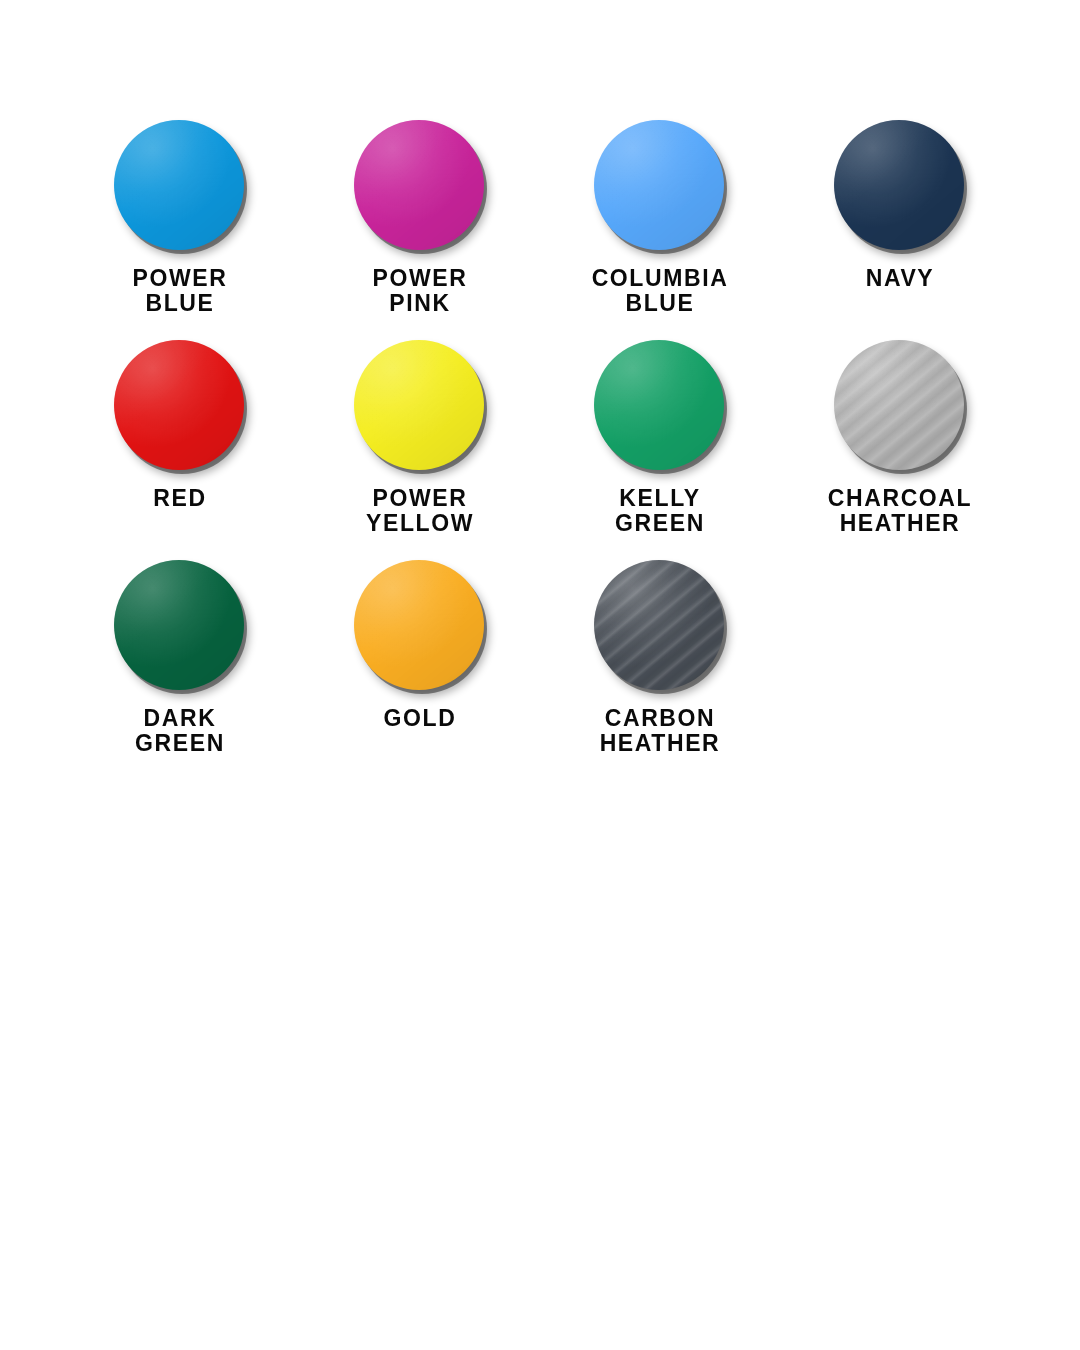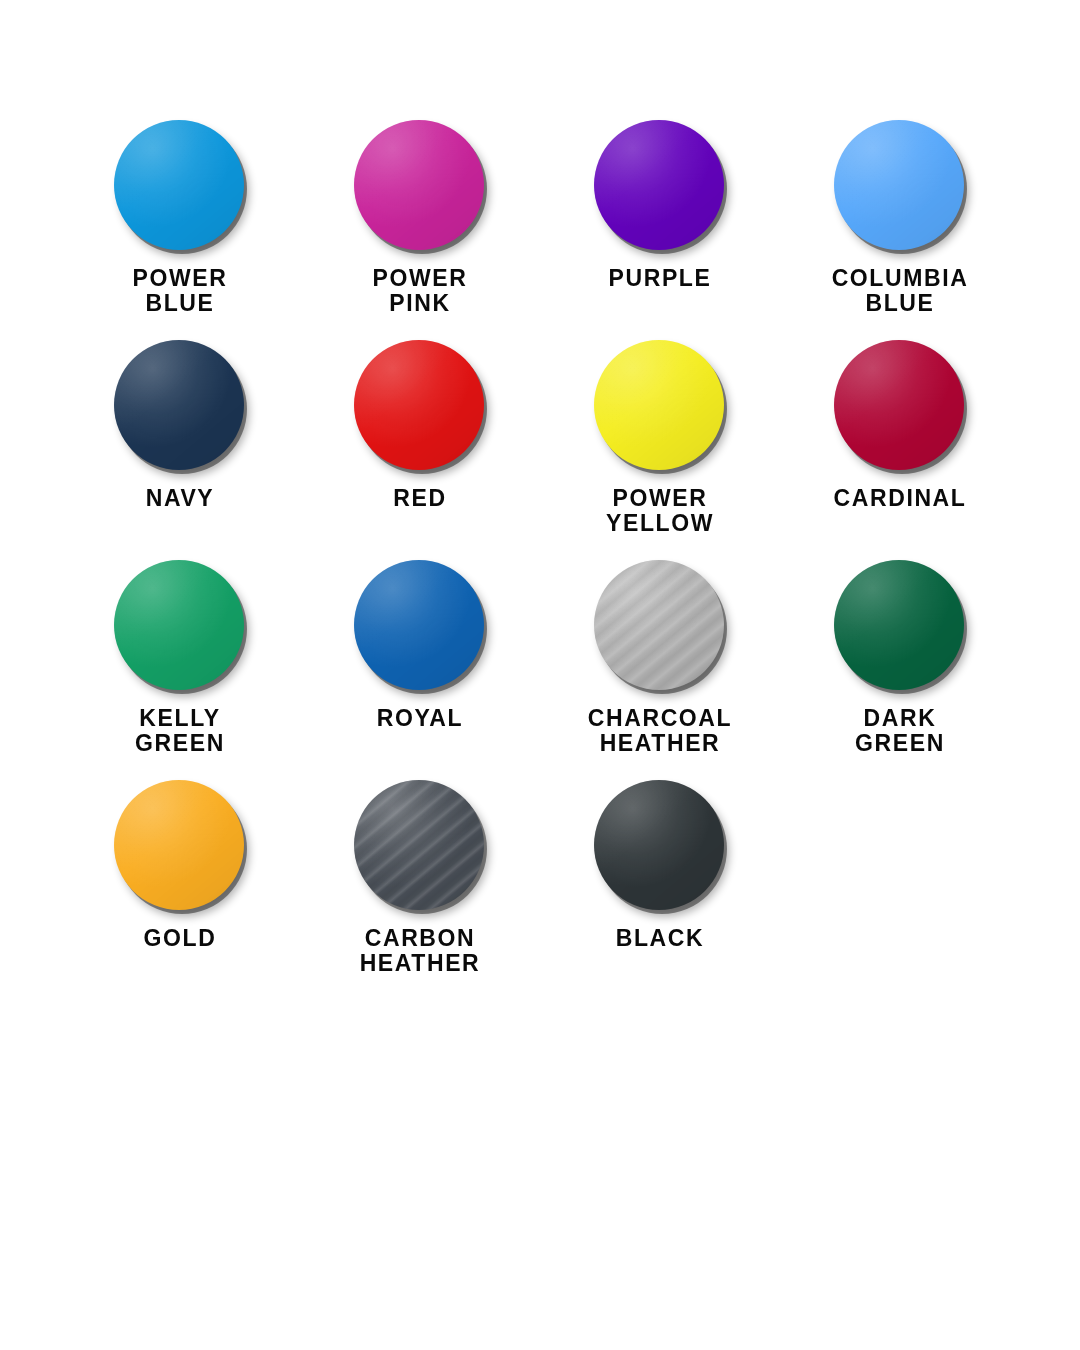--- a/index.html
+++ b/index.html
@@ -119,26 +119,20 @@
       </div>
       <div class="swatch-cell">
         <div class="chip-wrap">
           <div class="chip" title="POWER PINK" style="background: rgb(201, 36, 155);"></div>
         </div>
         <div class="chip-label">POWER
 PINK</div>
       </div>
       <div class="swatch-cell">
         <div class="chip-wrap">
-          <div class="chip" title="PURPLE" style="background: rgb(99, 3, 188);"></div>
-        </div>
-        <div class="chip-label">PURPLE</div>
-      </div>
-      <div class="swatch-cell">
-        <div class="chip-wrap">
           <div class="chip" title="COLUMBIA BLUE" style="background: rgb(87, 168, 251);"></div>
         </div>
         <div class="chip-label">COLUMBIA
 BLUE</div>
       </div>
       <div class="swatch-cell">
         <div class="chip-wrap">
           <div class="chip" title="NAVY" style="background: rgb(28, 53, 83);"></div>
         </div>
         <div class="chip-label">NAVY</div>
@@ -151,36 +145,24 @@
       </div>
       <div class="swatch-cell">
         <div class="chip-wrap">
           <div class="chip" title="POWER YELLOW" style="background: rgb(245, 238, 33);"></div>
         </div>
         <div class="chip-label">POWER
 YELLOW</div>
       </div>
       <div class="swatch-cell">
         <div class="chip-wrap">
-          <div class="chip" title="CARDINAL" style="background: rgb(175, 5, 52);"></div>
-        </div>
-        <div class="chip-label">CARDINAL</div>
-      </div>
-      <div class="swatch-cell">
-        <div class="chip-wrap">
           <div class="chip" title="KELLY GREEN" style="background: rgb(20, 160, 102);"></div>
         </div>
         <div class="chip-label">KELLY
 GREEN</div>
-      </div>
-      <div class="swatch-cell">
-        <div class="chip-wrap">
-          <div class="chip" title="ROYAL" style="background: rgb(15, 99, 178);"></div>
-        </div>
-        <div class="chip-label">ROYAL</div>
       </div>
       <div class="swatch-cell">
         <div class="chip-wrap">
           <div class="chip heather" title="CHARCOAL HEATHER" style="background: rgb(179, 179, 179);"></div>
         </div>
         <div class="chip-label">CHARCOAL
 HEATHER</div>
       </div>
       <div class="swatch-cell">
         <div class="chip-wrap">
@@ -195,20 +177,14 @@
         </div>
         <div class="chip-label">GOLD</div>
       </div>
       <div class="swatch-cell">
         <div class="chip-wrap">
           <div class="chip heather" title="CARBON HEATHER" style="background: rgb(74, 80, 88);"></div>
         </div>
         <div class="chip-label">CARBON
 HEATHER</div>
       </div>
-      <div class="swatch-cell">
-        <div class="chip-wrap">
-          <div class="chip" title="BLACK" style="background: rgb(46, 53, 56);"></div>
-        </div>
-        <div class="chip-label">BLACK</div>
-      </div>
     </div>
 </div>
 
 </body></html>

